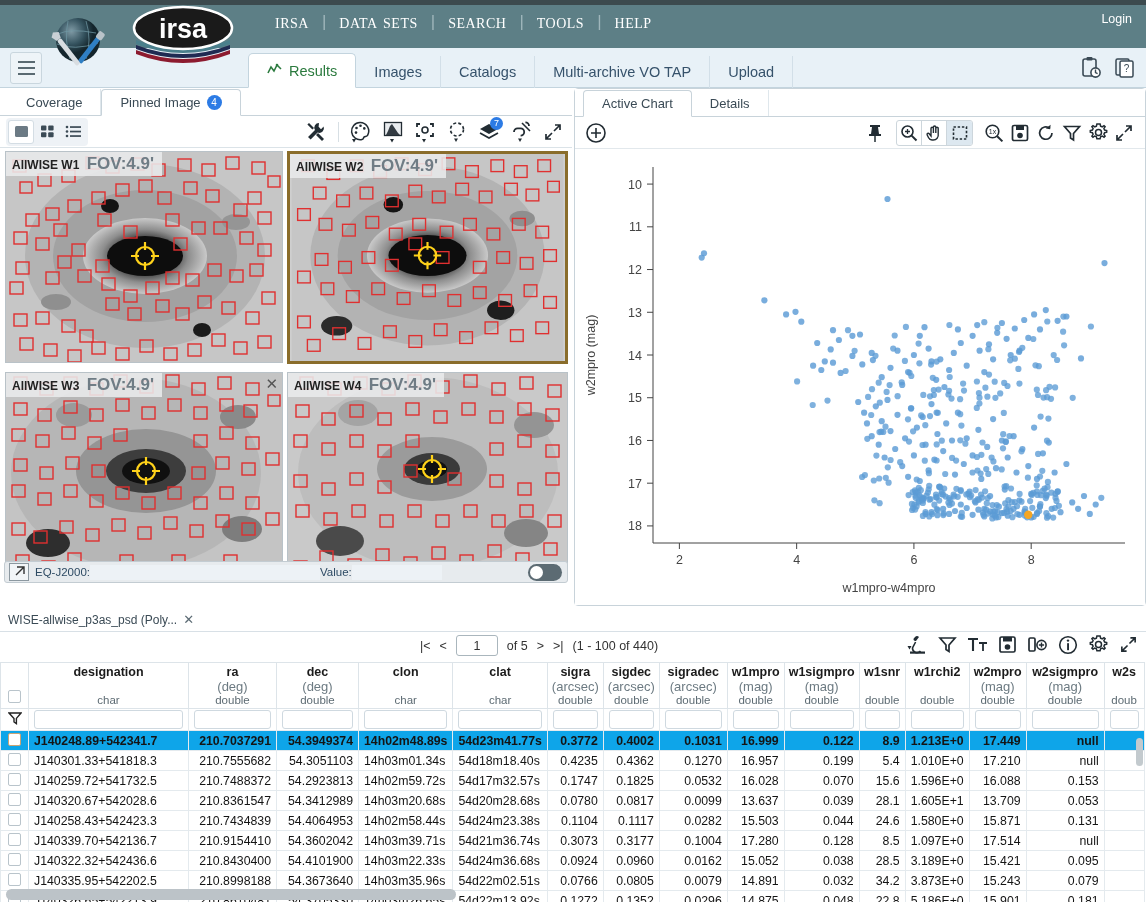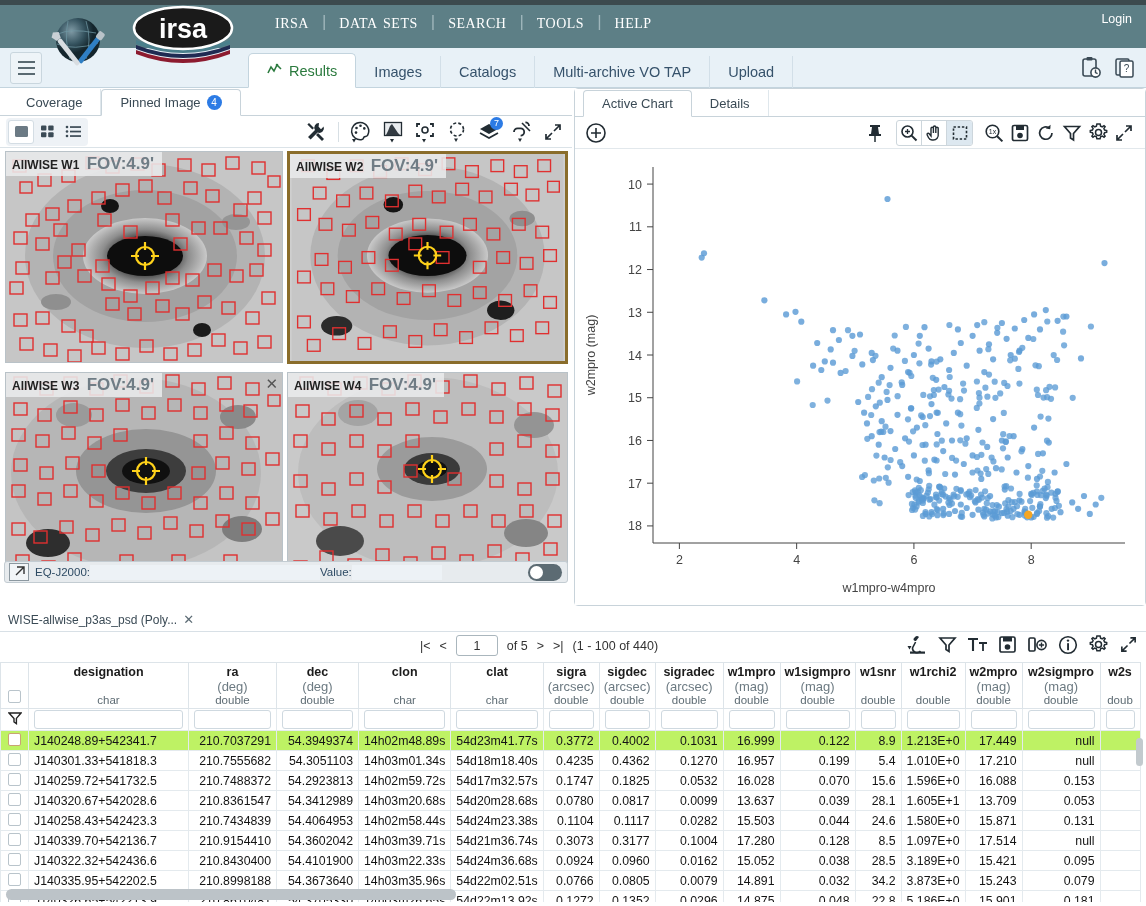--- a/index.html
+++ b/index.html
@@ -156,21 +156,21 @@
   table.grid th{
     border:1px solid #dde4e9; background:#fff; font-weight:bold; font-size:12.5px;
     padding:2px 4px; vertical-align:top; text-align:center; color:#1b1b1b;
   }
   table.grid th .unit{ display:block; font-weight:normal; color:#6c7a82; font-size:13px;}
   table.grid th .typ{ display:block; font-weight:normal; color:#5d6b73; font-size:11.5px;}
   table.grid td{
     border:1px solid #e4eaee; padding:1px 5px; white-space:nowrap; overflow:hidden;
     height:20px; font-size:12.3px; color:#141414;
   }
-  tr.hl td{ background:#bef264; }
+  tr.hl td{ background:#0ea5e9;font-weight:bold; }
   td.num{ text-align:right; }
   td.ctr{ text-align:left; }
   .filterrow td{ padding:2px 3px; background:#fff; border:1px solid #dde4e9;}
   .filterbox{ width:100%; height:19px; border:1px solid #cfd9e0; border-radius:3px; background:#fff;}
   .chk{ width:13px; height:13px; border:1px solid #b9c4cb; border-radius:2px; display:inline-block; background:#fff;}
   .chk.orange{ border-color:#c9a374; }
   .hscroll{
     position:absolute; left:6px; bottom:6px; width:450px; height:11px;
     background:#bcc3c8; border-radius:6px;
   }

